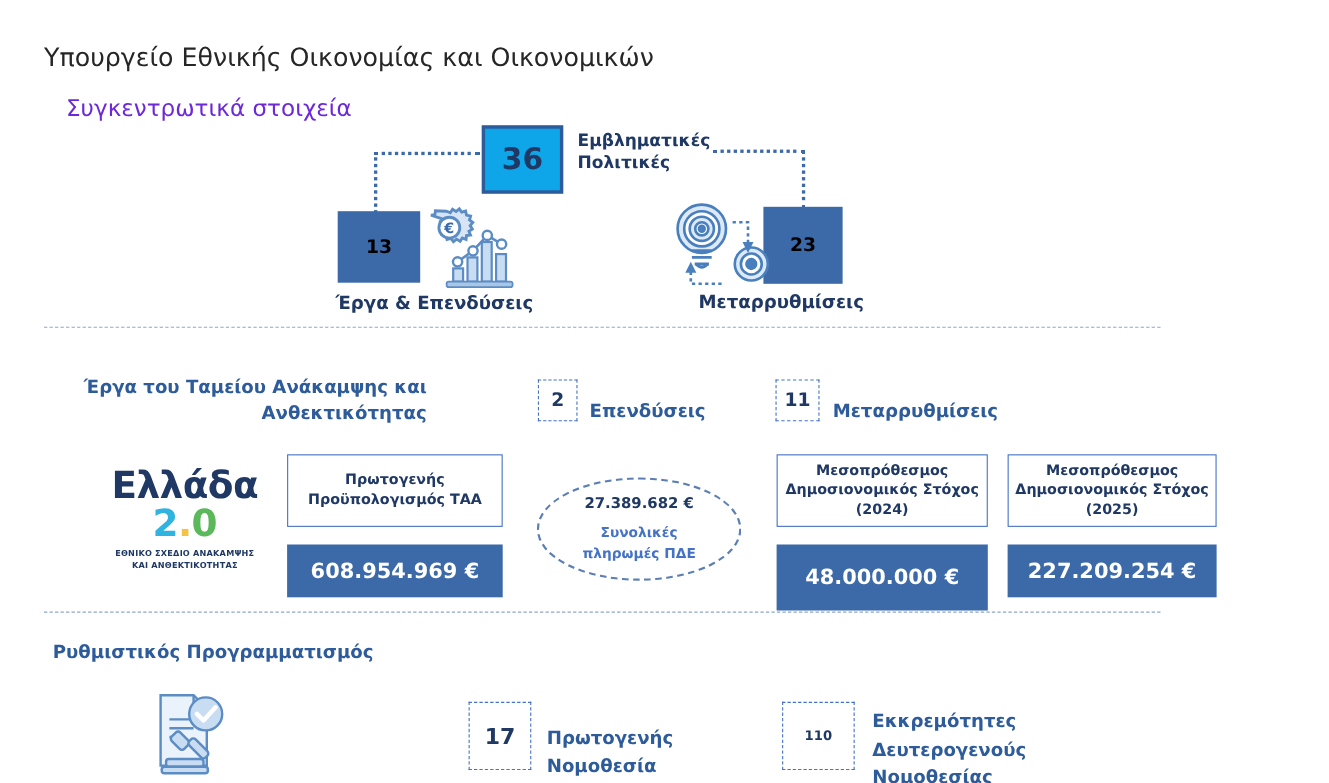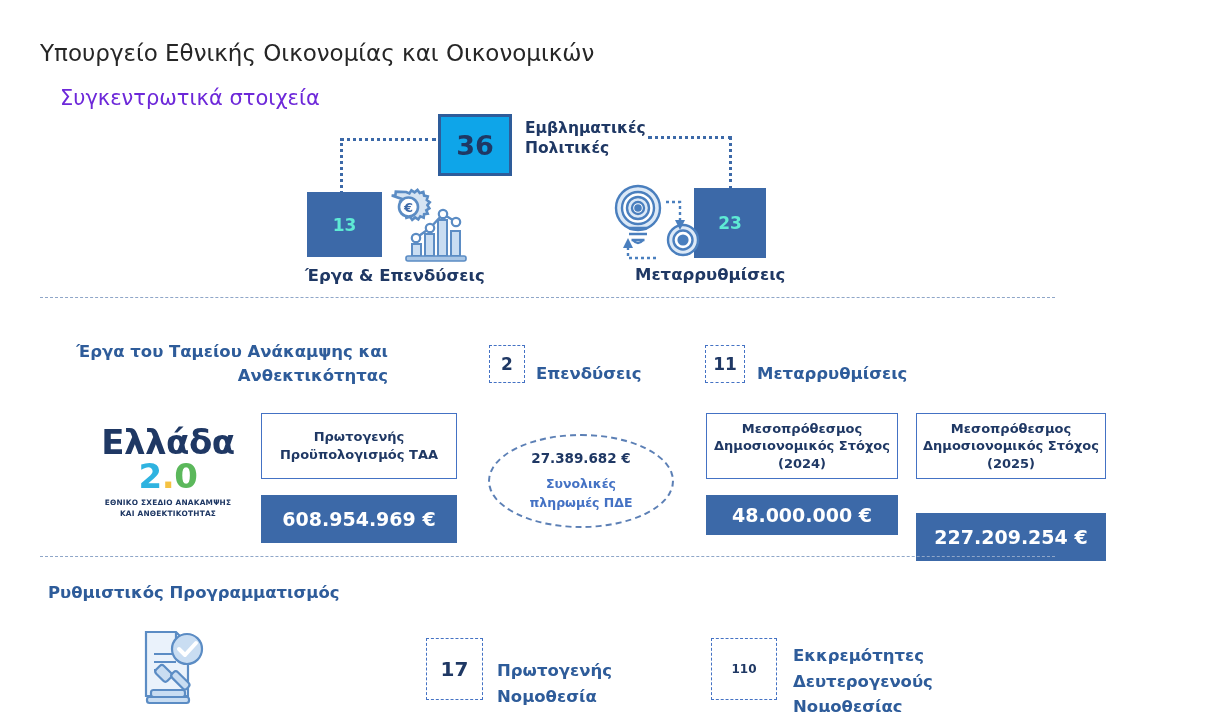--- a/index.html
+++ b/index.html
@@ -45,21 +45,21 @@
     box-sizing: border-box;
   }
   .lbl36 {
     position: absolute; left: 525px; top: 118px;
     font-size: 15.5px; font-weight: bold; color: #1F3864;
     line-height: 1.3; width: 130px;
   }
   .sq-fill {
     position: absolute; background: #3C69A8;
     display: flex; align-items: center; justify-content: center;
-    color: #5eead4; font-weight: bold; font-size: 17px;
+    color: #000000; font-weight: bold; font-size: 17px;
   }
   .sq13 { left: 307px; top: 192px; width: 75px; height: 65px; }
   .sq23 { left: 694px; top: 188px; width: 72px; height: 70px; }
   .cap {
     position: absolute; font-size: 16.5px; font-weight: bold; color: #1F3864;
     white-space: nowrap;
   }
   .cap-left  { left: 305px; top: 266px; }
   .cap-right { left: 635px; top: 265px; }
 
@@ -117,23 +117,23 @@
     box-sizing: border-box; padding: 4px 6px;
   }
   .card-val {
     position: absolute; background: #3C69A8;
     display: flex; align-items: center; justify-content: center;
     color: #fff; font-weight: bold; font-size: 19px; box-sizing: border-box;
   }
   .ch-1 { left: 261px; top: 413px; width: 196px; height: 66px; }
   .cv-1 { left: 261px; top: 495px; width: 196px; height: 48px; }
   .ch-2 { left: 706px; top: 413px; width: 192px; height: 66px; }
-  .cv-2 { left: 706px; top: 495px; width: 192px; height: 40px; }
+  .cv-2 { left: 706px; top: 495px; width: 192px; height: 60px; }
   .ch-3 { left: 916px; top: 413px; width: 190px; height: 66px; }
-  .cv-3 { left: 916px; top: 495px; width: 190px; height: 48px; margin-top: 18px; }
+  .cv-3 { left: 916px; top: 495px; width: 190px; height: 48px; }
 
   
   .ellipse {
     position: absolute; left: 488px; top: 434px; width: 186px; height: 94px;
     border: 2px dashed #5B7FB5; border-radius: 50%;
     display: flex; flex-direction: column; align-items: center;
     justify-content: center; box-sizing: border-box;
   }
   .el-val { font-size: 13.5px; font-weight: bold; color: #1F3864; }
   .el-lbl { margin-top: 9px; font-size: 12.5px; font-weight: bold; color: #4472C4;

